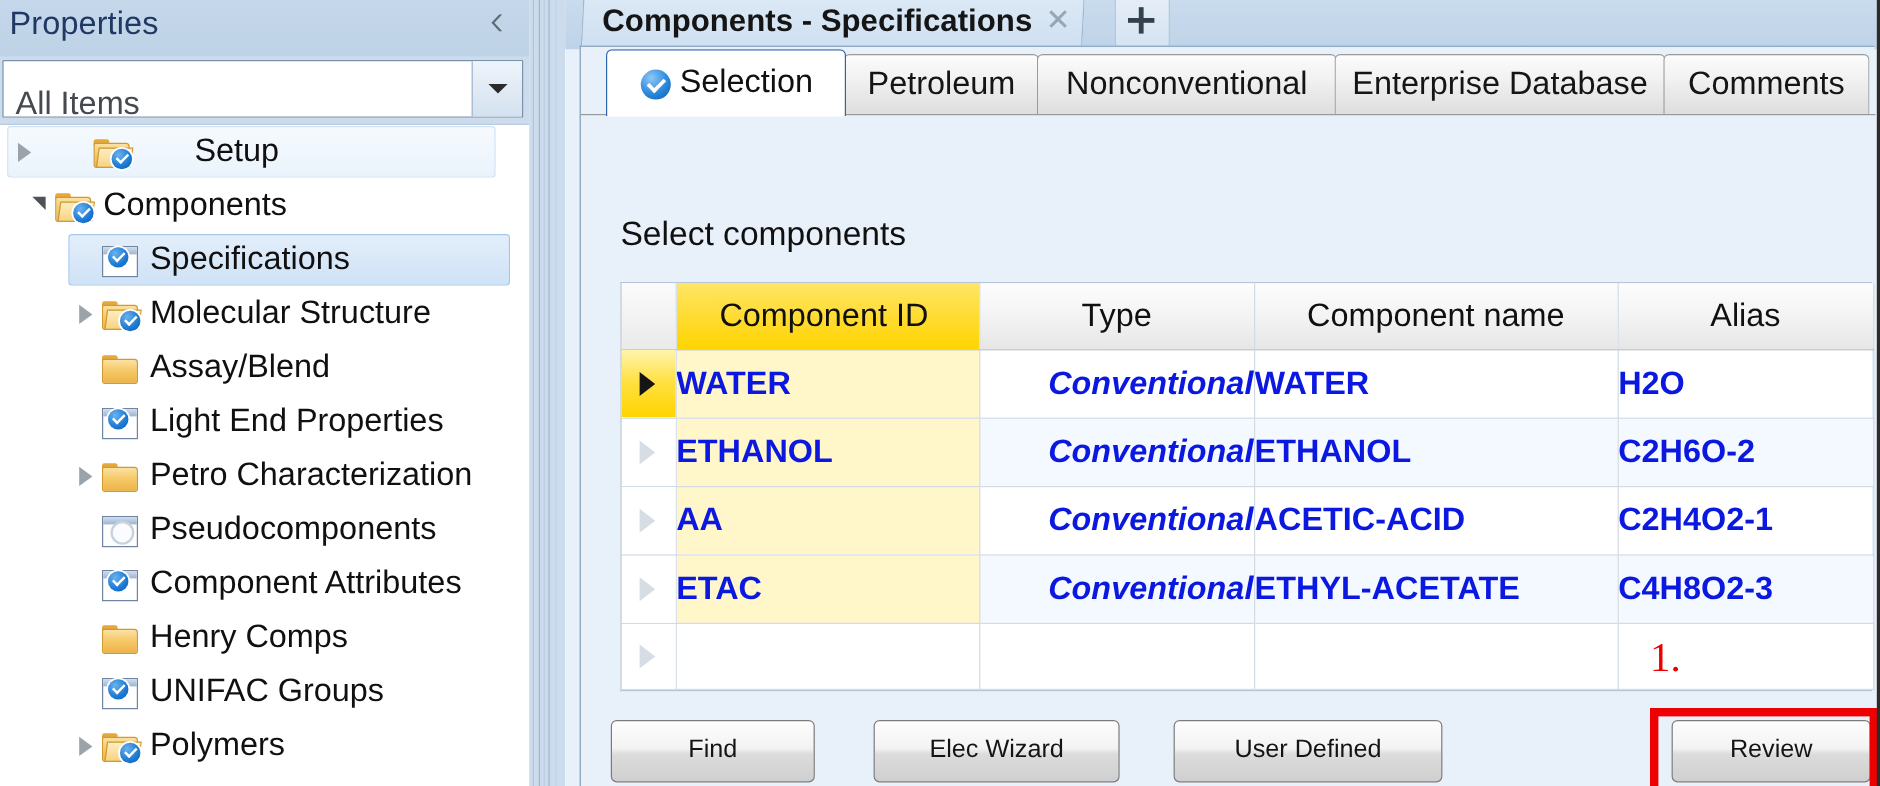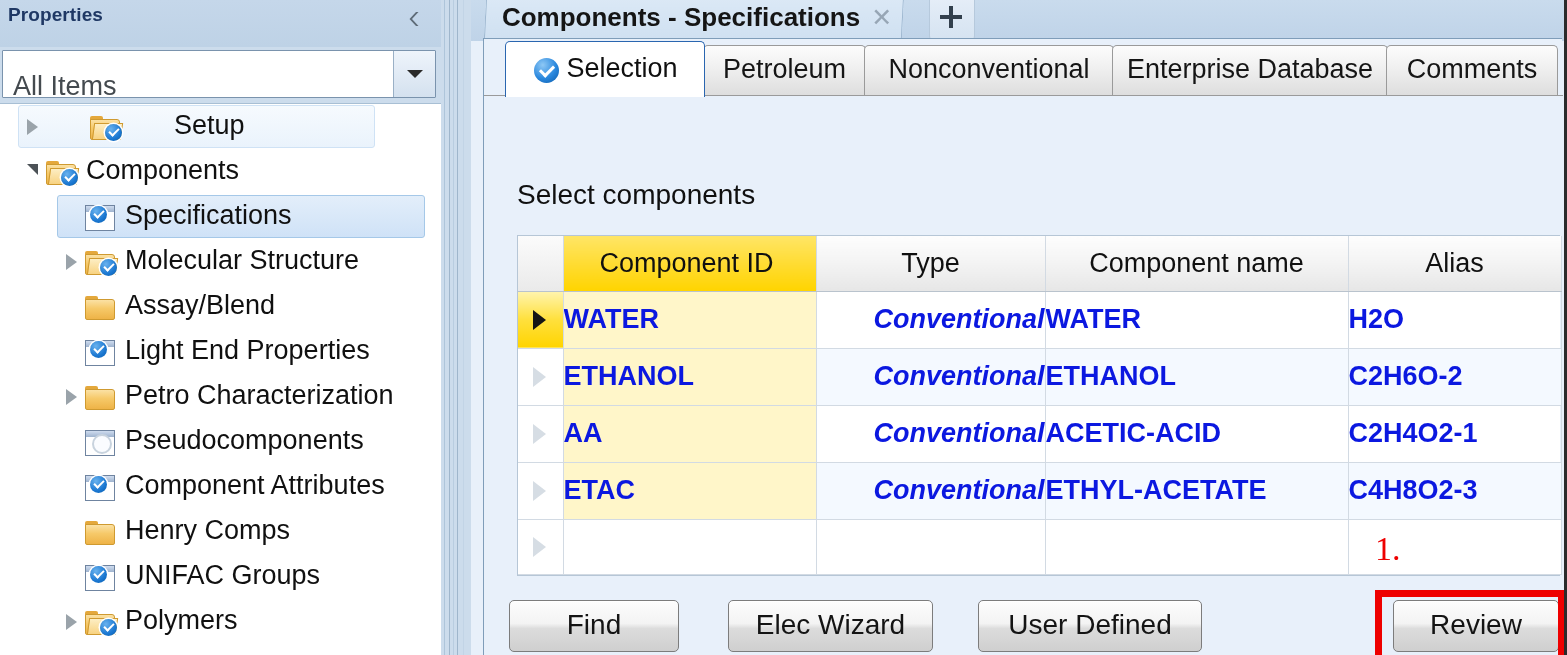--- a/index.html
+++ b/index.html
@@ -15,21 +15,21 @@
   #sidebar{
     position:absolute;left:0;top:0;width:441px;height:655px;
     background:#ccdcec;
   }
   .sb-header{
     position:absolute;left:0;top:0;width:441px;height:47px;
     background:linear-gradient(to bottom,#c5d7ea 0%,#bed2e6 100%);
   }
   .sb-title{
     position:absolute;left:8px;top:4px;
-    font-size:19px;font-weight:bold;color:#1f3864;
+    font-size:27px;font-weight:normal;color:#1f3864;
     letter-spacing:0.1px;
   }
   .sb-collapse{
     position:absolute;right:15px;top:6px;width:26px;height:26px;
     cursor:pointer;
   }
   .sb-collapse svg{display:block;}
 
   .sb-filter{
     position:absolute;left:2px;top:50px;width:434px;height:48px;
@@ -279,21 +279,21 @@
 
   
   .btnrow{position:absolute;left:0;top:556px;width:1079px;height:62px;}
   .btn{
     position:absolute;top:5px;height:52px;
     background:linear-gradient(to bottom,#fdfdfd 0%,#f3f3f3 45%,#dcdcdc 55%,#cfcfcf 100%);
     border:1px solid #7c7c7c;border-radius:5px;box-sizing:border-box;
     display:flex;align-items:center;justify-content:center;cursor:pointer;
     box-shadow:0 1px 0 rgba(255,255,255,.7) inset;
   }
-  .btn .btn-lbl{font-size:28px;color:#141414;white-space:nowrap;padding-bottom:3px;}
+  .btn .btn-lbl{font-size:21px;color:#141414;white-space:nowrap;padding-bottom:3px;}
 
   .redbox{
     position:absolute;left:891px;top:-5px;width:190px;height:73px;
     border:7px solid #ee0000;box-sizing:border-box;
   }
 
   
   .edge-right{
     position:absolute;left:1564px;top:0;width:3px;height:655px;background:#2b2b2b;
   }
@@ -316,21 +316,21 @@
 
     <div class="sb-filter">
       <div class="sb-filter-text">All Items</div>
       <div class="sb-filter-btn">
         <div class="caret"></div>
       </div>
     </div>
 
     <div class="sb-tree" id="tree-container">
         <div class="tree-item">
-          <div class="tree-row-inner hover" style="margin-left: 18px; width: 357px; gap: 44px;">
+          <div class="tree-row-inner hover" style="margin-left: 6px; width: 407px; gap: 44px;">
             <span class="expander">
               <span class="tri-closed"></span>
             </span>
             <span class="ico">
               <span class="folder open">
                 <span class="tab"></span>
                 <span class="body"></span>
                 <span class="body2"></span>
                 <span class="chk folderchk"></span>
               </span>

